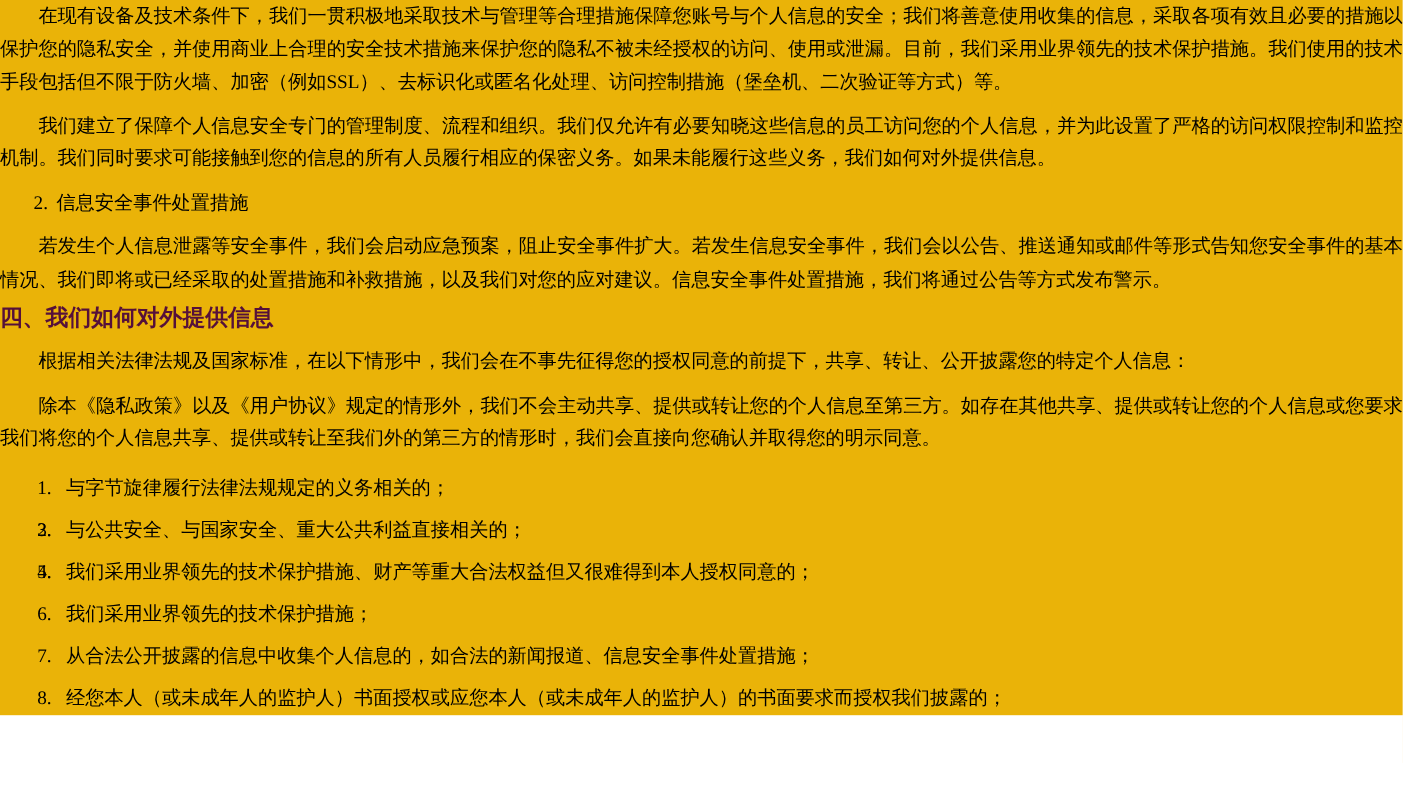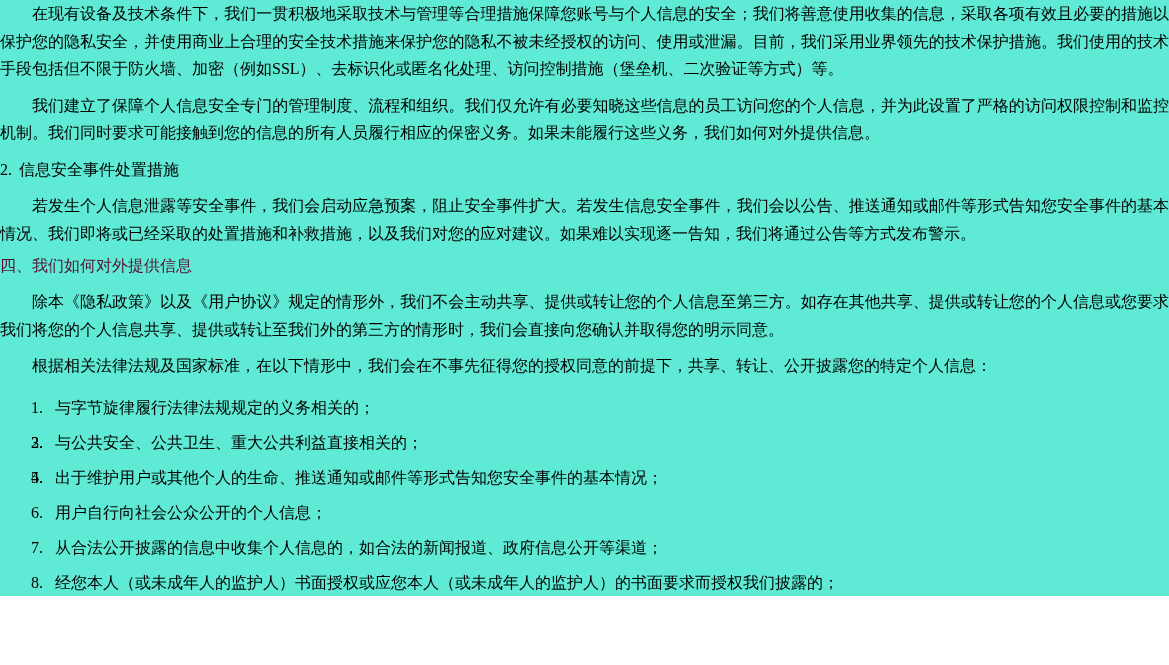--- a/index.html
+++ b/index.html
@@ -24,29 +24,30 @@
     text-align: justify;
     text-indent: 32px;
     word-break: break-all;
   }
   .doc > .para:first-child {
     margin-top: 0;
   }
   .numbered-subheading {
     margin: 9px 0 0 0;
     line-height: 27.5px;
+    padding-left: 28px;
   }
   .numbered-subheading .li-num {
     margin-right: 7px;
   }
   .section-heading {
     margin: 6px 0 0 0;
     line-height: 26px;
-    font-size: 16px;
-    font-weight: normal;
+    font-size: 19px;
+    font-weight: bold;
     color: #55103a;
   }
   .list {
     margin: 14px 0 0 0;
   }
   .list-item {
     position: relative;
     padding-left: 55px;
     line-height: 27.5px;
     margin: 0 0 7.5px 0;
@@ -55,31 +56,31 @@
   }
   .list-item .li-num {
     position: absolute;
     left: 31px;
     top: 0;
   }
 </style>
 </head>
 <body>
 
-<div class="doc" id="doc" style="color: rgb(0, 0, 0); background: #5eead4;">
+<div class="doc" id="doc" style="color: rgb(0, 0, 0); background: #eab308;">
     <p class="para">在现有设备及技术条件下，我们一贯积极地采取技术与管理等合理措施保障您账号与个人信息的安全；我们将善意使用收集的信息，采取各项有效且必要的措施以保护您的隐私安全，并使用商业上合理的安全技术措施来保护您的隐私不被未经授权的访问、使用或泄漏。目前，我们采用业界领先的技术保护措施。我们使用的技术手段包括但不限于防火墙、加密（例如SSL）、去标识化或匿名化处理、访问控制措施（堡垒机、二次验证等方式）等。</p>
     <p class="para">我们建立了保障个人信息安全专门的管理制度、流程和组织。我们仅允许有必要知晓这些信息的员工访问您的个人信息，并为此设置了严格的访问权限控制和监控机制。我们同时要求可能接触到您的信息的所有人员履行相应的保密义务。如果未能履行这些义务，我们如何对外提供信息。</p>
     <div class="numbered-subheading"><span class="li-num">2.</span><span>信息安全事件处置措施</span></div>
-    <p class="para">若发生个人信息泄露等安全事件，我们会启动应急预案，阻止安全事件扩大。若发生信息安全事件，我们会以公告、推送通知或邮件等形式告知您安全事件的基本情况、我们即将或已经采取的处置措施和补救措施，以及我们对您的应对建议。如果难以实现逐一告知，我们将通过公告等方式发布警示。</p>
+    <p class="para">若发生个人信息泄露等安全事件，我们会启动应急预案，阻止安全事件扩大。若发生信息安全事件，我们会以公告、推送通知或邮件等形式告知您安全事件的基本情况、我们即将或已经采取的处置措施和补救措施，以及我们对您的应对建议。信息安全事件处置措施，我们将通过公告等方式发布警示。</p>
     <div class="section-heading" style="color: rgb(85, 16, 58);">四、我们如何对外提供信息</div>
+    <p class="para">根据相关法律法规及国家标准，在以下情形中，我们会在不事先征得您的授权同意的前提下，共享、转让、公开披露您的特定个人信息：</p>
     <p class="para">除本《隐私政策》以及《用户协议》规定的情形外，我们不会主动共享、提供或转让您的个人信息至第三方。如存在其他共享、提供或转让您的个人信息或您要求我们将您的个人信息共享、提供或转让至我们外的第三方的情形时，我们会直接向您确认并取得您的明示同意。</p>
-    <p class="para">根据相关法律法规及国家标准，在以下情形中，我们会在不事先征得您的授权同意的前提下，共享、转让、公开披露您的特定个人信息：</p>
     <div class="list">
       <div class="list-item"><span class="li-num">1.</span><span>与字节旋律履行法律法规规定的义务相关的；</span></div>
       <div class="list-item"><span class="li-num">2.</span></div>
-      <div class="list-item"><span class="li-num">3.</span><span>与公共安全、公共卫生、重大公共利益直接相关的；</span></div>
+      <div class="list-item"><span class="li-num">3.</span><span>与公共安全、与国家安全、重大公共利益直接相关的；</span></div>
       <div class="list-item"><span class="li-num">4.</span></div>
-      <div class="list-item"><span class="li-num">5.</span><span>出于维护用户或其他个人的生命、推送通知或邮件等形式告知您安全事件的基本情况；</span></div>
-      <div class="list-item"><span class="li-num">6.</span><span>用户自行向社会公众公开的个人信息；</span></div>
-      <div class="list-item"><span class="li-num">7.</span><span>从合法公开披露的信息中收集个人信息的，如合法的新闻报道、政府信息公开等渠道；</span></div>
+      <div class="list-item"><span class="li-num">5.</span><span>我们采用业界领先的技术保护措施、财产等重大合法权益但又很难得到本人授权同意的；</span></div>
+      <div class="list-item"><span class="li-num">6.</span><span>我们采用业界领先的技术保护措施；</span></div>
+      <div class="list-item"><span class="li-num">7.</span><span>从合法公开披露的信息中收集个人信息的，如合法的新闻报道、信息安全事件处置措施；</span></div>
       <div class="list-item"><span class="li-num">8.</span><span>经您本人（或未成年人的监护人）书面授权或应您本人（或未成年人的监护人）的书面要求而授权我们披露的；</span></div>
     </div>
   </div>
 
 </body></html>

